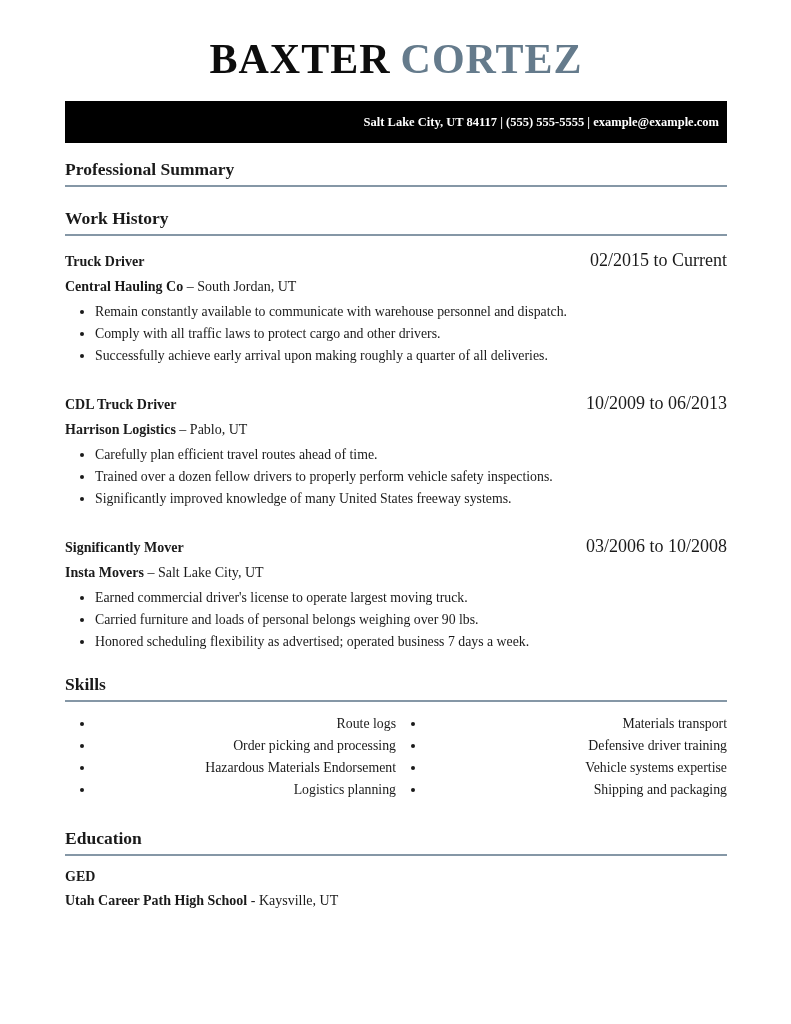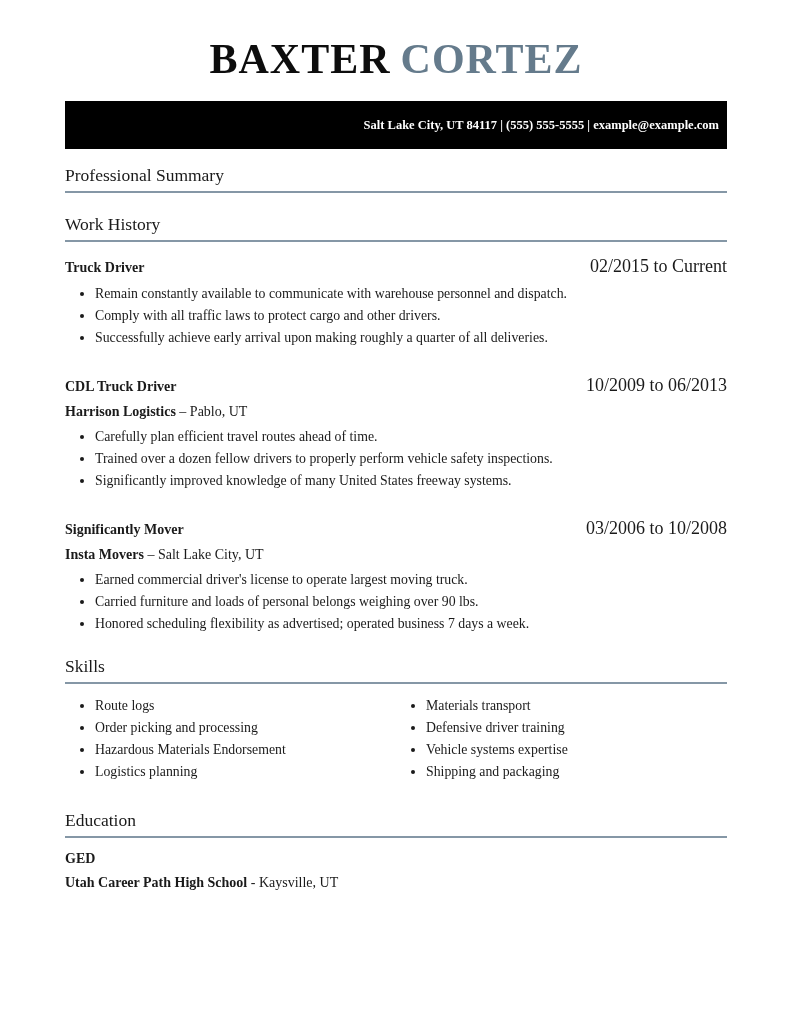--- a/index.html
+++ b/index.html
@@ -28,37 +28,37 @@
     font-weight: bold;
     letter-spacing: 1px;
     line-height: 1;
     white-space: nowrap;
   }
   .name .first { color: #0d0d0d; }
   .name .last { color: var(--accent); margin-left: 10px; }
   
   .contact-bar {
     margin-top: 21px;
-    height: 48px;
+    height: 42px;
     background: var(--bar_bg);
     display: flex;
     align-items: center;
     justify-content: flex-end;
     padding-right: 8px;
   }
   .contact-bar span {
     color: #ffffff;
     font-weight: bold;
     font-size: 12.5px;
   }
   
   section { margin-top: 16px; }
   .sec-title {
     font-size: 17.5px;
-    font-weight: normal;
+    font-weight: bold;
     padding-bottom: 5px;
     border-bottom: 2px solid var(--divider);
   }
   .summary-text {
     margin-top: 11px;
     font-size: 13.8px;
     line-height: 22.5px;
     text-align: justify;
   }
   section.work { margin-top: 21px; }
@@ -84,20 +84,21 @@
   ul.bullets li {
     font-size: 13.8px;
     line-height: 22px;
   }
   
   .skills-grid {
     margin-top: 5px;
     display: grid;
     grid-template-columns: 1fr 1fr;
     column-gap: 0;
+    text-align: right;
   }
   
   .degree { margin-top: 13px; font-size: 14px; }
   .school-line { margin-top: 8px; font-size: 14px; }
 </style>
 </head>
 <body>
 
 <div class="page">
 
@@ -111,20 +112,24 @@
     <h2 class="sec-title">Professional Summary</h2>
   </section>
 
   <section class="work">
     <h2 class="sec-title">Work History</h2>
 
     <div class="job">
       <div class="job-head">
         <span class="job-title">Truck Driver</span>
         <span class="job-dates">02/2015 to Current</span>
+      </div>
+      <div class="job-company">
+        <span class="company">Central Hauling Co</span>
+        <span class="location">– South Jordan, UT</span>
       </div>
       <ul class="bullets">
         <li>Remain constantly available to communicate with warehouse personnel and dispatch.</li>
         <li>Comply with all traffic laws to protect cargo and other drivers.</li>
         <li>Successfully achieve early arrival upon making roughly a quarter of all deliveries.</li>
       </ul>
     </div>
 
     <div class="job">
       <div class="job-head">

